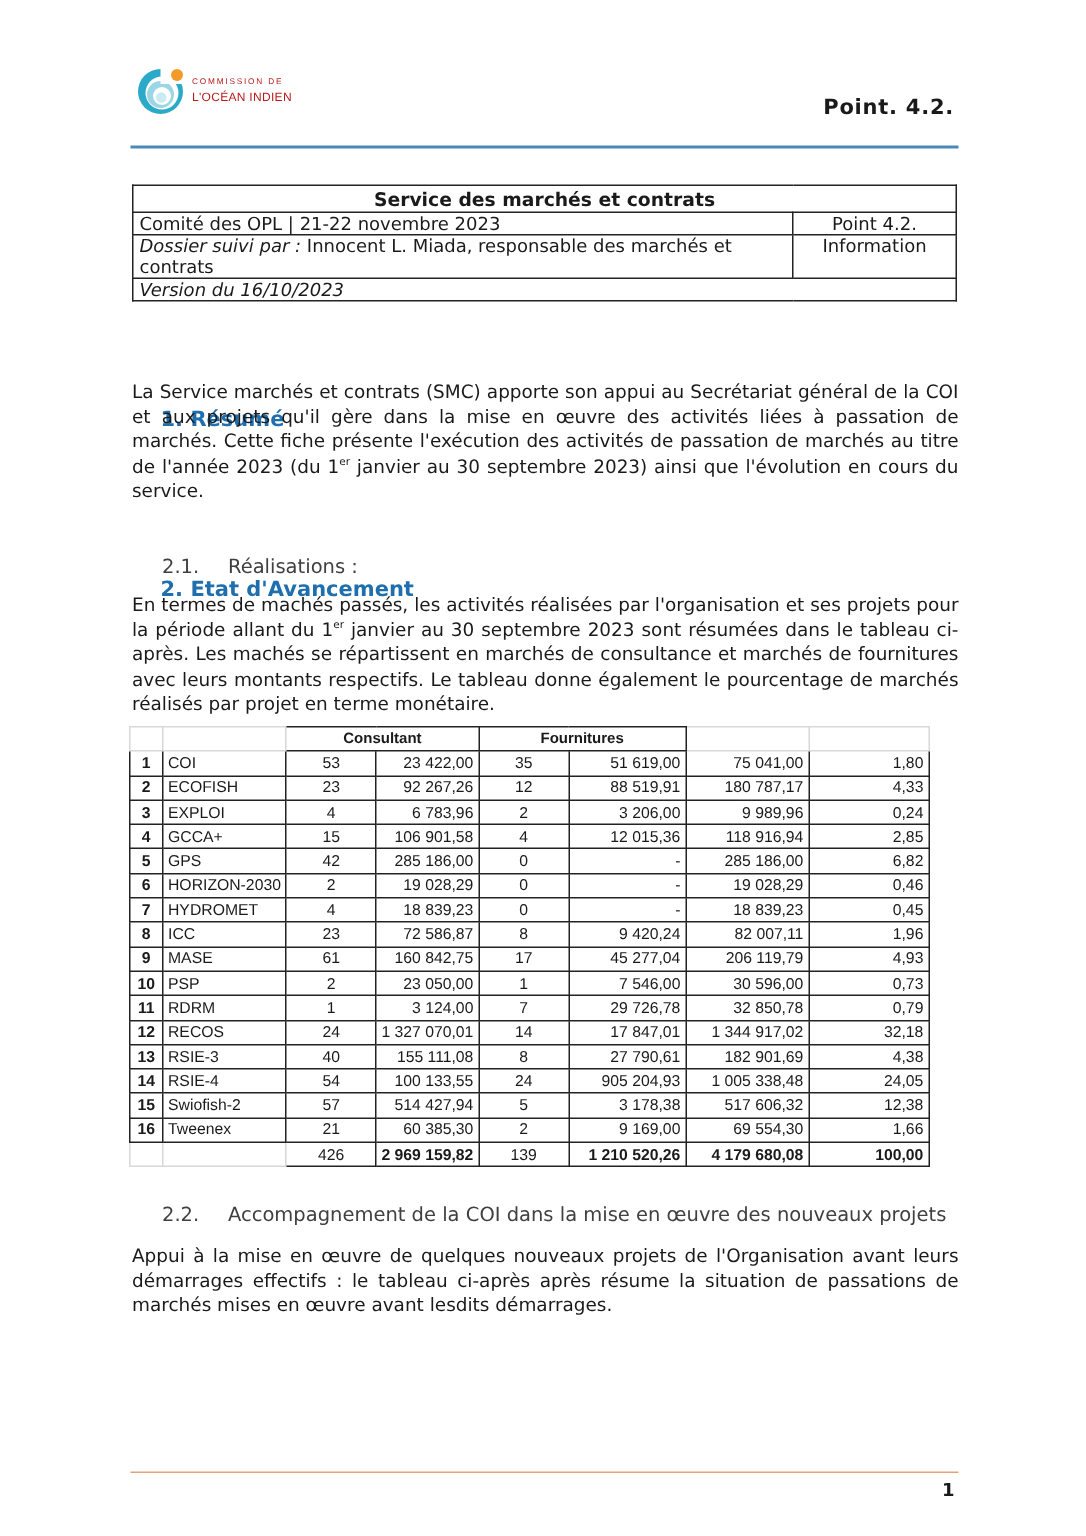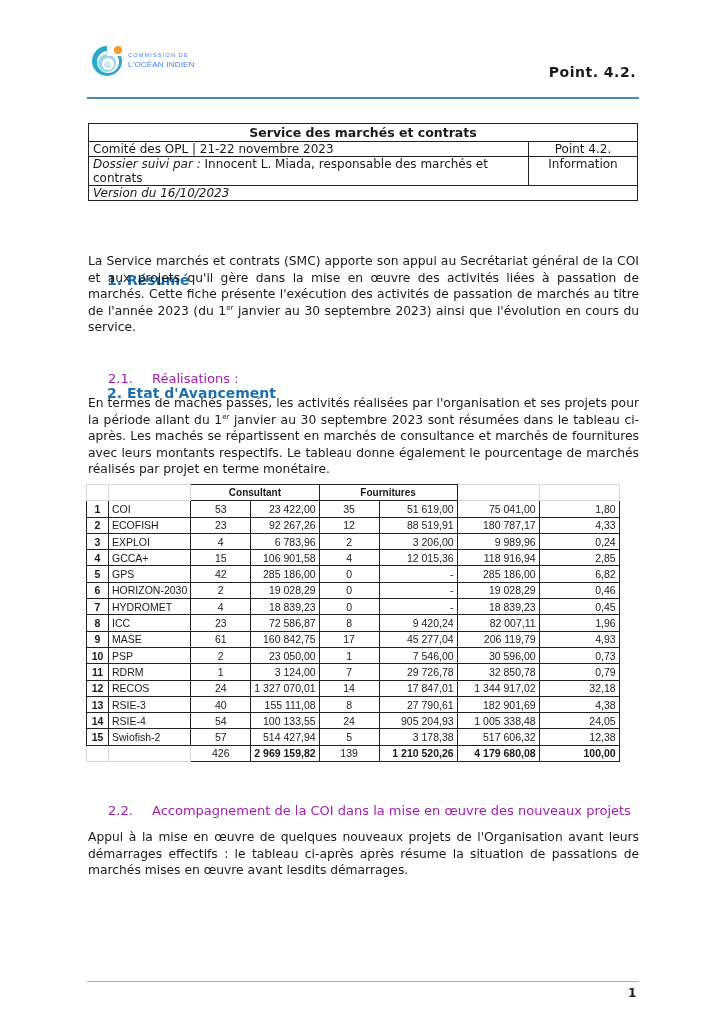--- a/index.html
+++ b/index.html
@@ -2,36 +2,36 @@
 <html><head>
 <meta charset="utf-8">
 <style>
   html, body { margin: 0; padding: 0; background: #ffffff; }
   body { width: 724px; height: 1024px; position: relative; overflow: hidden;
          font-family: "DejaVu Sans", sans-serif; color: #1a1a1a; }
   .abs { position: absolute; }
 
   
   .logo { left: 90px; top: 42px; width: 36px; height: 36px; }
-  .logo-text { left: 128px; top: 51px; font-family: "Liberation Sans", sans-serif; color: #3b82f6; line-height: 9px; }
+  .logo-text { left: 128px; top: 51px; font-family: "Liberation Sans", sans-serif; color: #b91c1c; line-height: 9px; }
   .logo-text .l1 { font-size: 5.5px; letter-spacing: 1.2px; }
   .logo-text .l2 { font-size: 8px; letter-spacing: 0.2px; }
   .point-top { right: 88px; top: 64px; font-weight: bold; font-size: 14px; letter-spacing: 0.5px; }
   .header-rule { left: 87px; top: 97px; width: 552px; height: 2px; background: #4a8ab8; }
 
   
   .info { left: 88px; top: 123px; width: 550px; border-collapse: collapse; font-size: 12px; padding-left: 24px; }
   .info td { border: 1px solid #222; padding: 0 4px; line-height: 14px; vertical-align: top; }
   .info .title { font-weight: bold; text-align: center; font-size: 12.5px; padding: 2px 4px 1px; }
   .info .right { text-align: center; width: 100px; }
   .info em { font-style: italic; }
 
   
   .h1 { font-weight: bold; font-size: 14px; color: #1f6fae; margin-top: 42px; }
-  .h2 { font-size: 13px; color: #a21caf; }
+  .h2 { font-size: 13px; color: #404040; }
   .h2 .num { display: inline-block; width: 44px; }
   .para { left: 88px; width: 551px; font-size: 12.3px; line-height: 16.5px; text-align: justify; }
   sup { font-size: 7px; line-height: 0; vertical-align: super; }
 
   
   .dt { left: 86px; top: 484px; border-collapse: collapse; font-family: "Liberation Sans", sans-serif;
         font-size: 10.5px; }
   .dt td { height: 15.3px; padding: 0 3px; line-height: 14px; white-space: nowrap; }
   .dt td.b { border: 1px solid #222; }
   .dt td.g { border: 1px solid #d8d8d8; }
@@ -257,20 +257,30 @@
       <tr>
         <td class="b c bold">15</td>
         <td class="b">Swiofish-2</td>
         <td class="b c">57</td>
         <td class="b r">514 427,94</td>
         <td class="b c">5</td>
         <td class="b r">3 178,38</td>
         <td class="b r">517 606,32</td>
         <td class="b r">12,38</td>
       </tr>
+      <tr>
+        <td class="b c bold">16</td>
+        <td class="b">Tweenex</td>
+        <td class="b c">21</td>
+        <td class="b r">60 385,30</td>
+        <td class="b c">2</td>
+        <td class="b r">9 169,00</td>
+        <td class="b r">69 554,30</td>
+        <td class="b r">1,66</td>
+      </tr>
     </tbody>
   <tfoot>
     <tr>
       <td class="g"></td>
       <td class="g"></td>
       <td class="b c">426</td>
       <td class="b r bold">2 969 159,82</td>
       <td class="b c">139</td>
       <td class="b r bold">1 210 520,26</td>
       <td class="b r bold">4 179 680,08</td>

